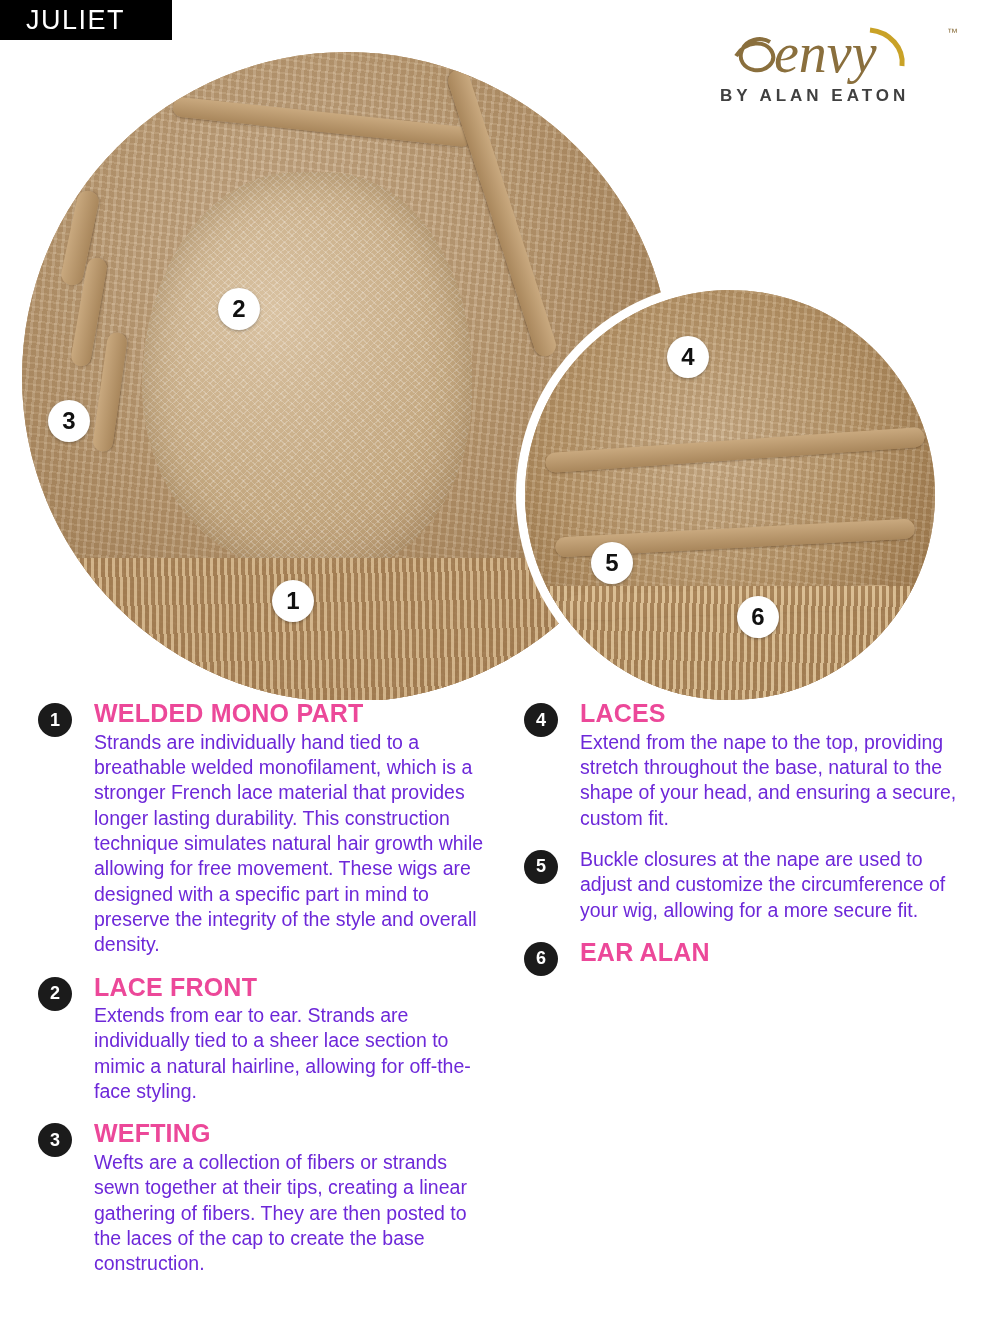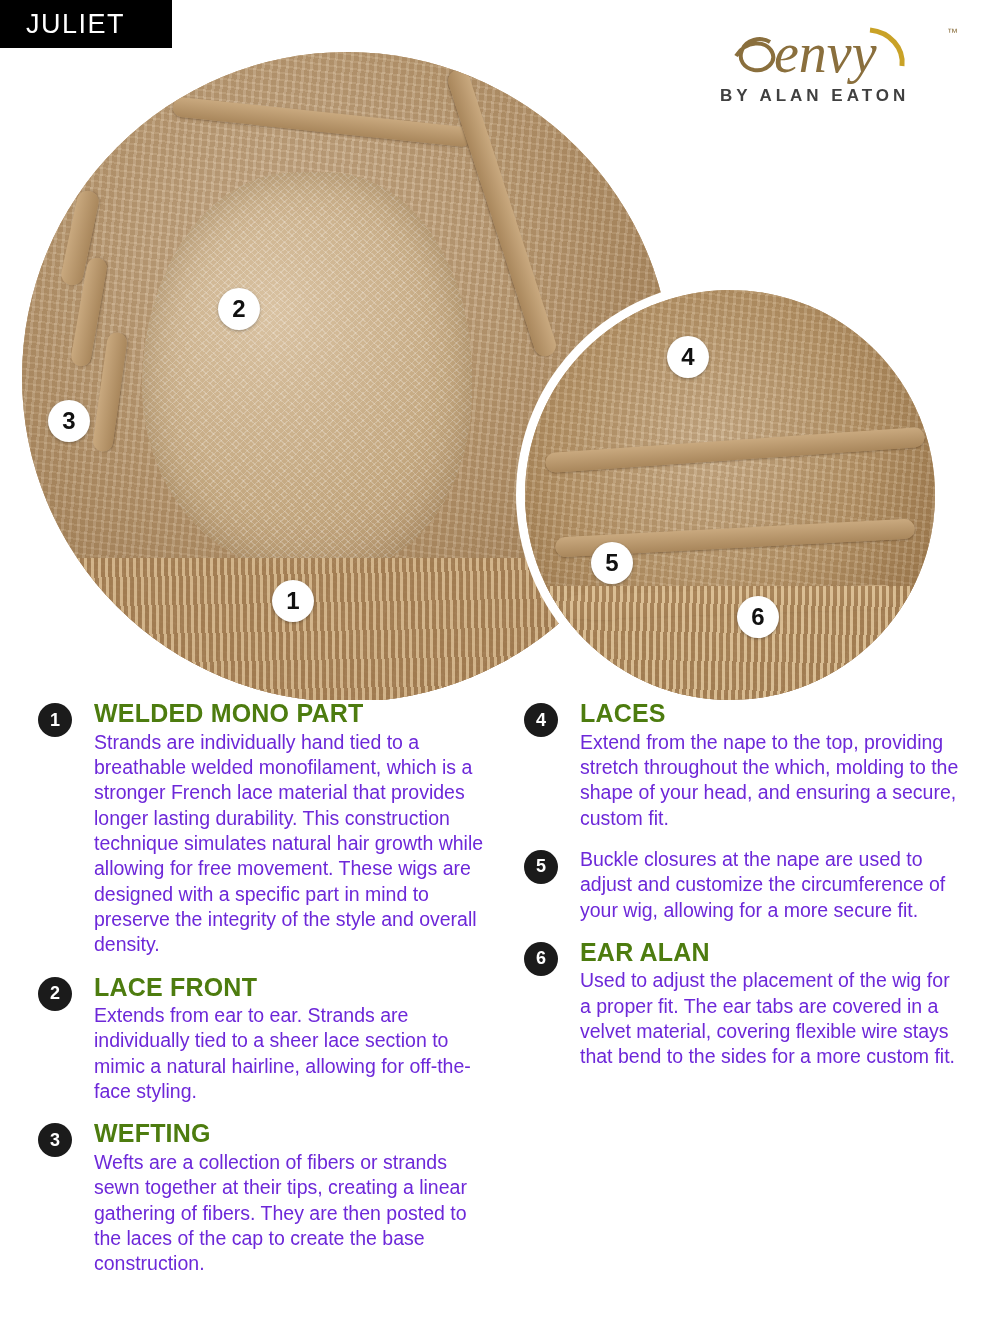--- a/index.html
+++ b/index.html
@@ -14,21 +14,21 @@
     position: relative;
     width: 1000px;
     height: 1333px;
     background: #ffffff;
   }
 
   
   .title-tab {
     position: absolute;
     left: 0; top: 0;
-    width: 172px; height: 48px;
+    width: 172px; height: 40px;
     background: #000000;
     display: flex;
     align-items: center;
     padding-left: 26px;
   }
   .title-tab .title-text {
     color: #ffffff;
     font-size: 27px;
     letter-spacing: 1.5px;
     font-weight: 400;
@@ -183,21 +183,21 @@
     font-size: 18px;
     font-weight: 700;
     display: flex;
     align-items: center;
     justify-content: center;
   }
   .entry h3 {
     margin: 0 0 2px 0;
     font-size: 25px;
     font-weight: 600;
-    color: #4d7c0f;
+    color: #ec4899;
     letter-spacing: .2px;
     line-height: 1.1;
   }
   .entry p {
     margin: 0;
     font-size: 19.5px;
     line-height: 1.30;
     color: #6d28d9;
   }
 </style>
@@ -279,30 +279,29 @@
         <p>Wefts are a collection of fibers or strands sewn together at their tips, creating a linear gathering of fibers. They are then posted to the laces of the cap to create the base construction.</p>
       </div>
 
     </div>
 
     <div class="col col-right">
 
       <div class="entry">
         <span class="num">4</span>
         <h3>LACES</h3>
-        <p>Extend from the nape to the top, providing stretch throughout the which, molding to the shape of your head, and ensuring a secure, custom fit.</p>
+        <p>Extend from the nape to the top, providing stretch throughout the base, natural to the shape of your head, and ensuring a secure, custom fit.</p>
       </div>
 
       <div class="entry">
         <span class="num">5</span>
         <p>Buckle closures at the nape are used to adjust and customize the circumference of your wig, allowing for a more secure fit.</p>
       </div>
 
       <div class="entry">
         <span class="num">6</span>
         <h3>EAR ALAN</h3>
-        <p>Used to adjust the placement of the wig for a proper fit. The ear tabs are covered in a velvet material, covering flexible wire stays that bend to the sides for a more custom fit.</p>
       </div>
 
     </div>
   </div>
 
 </div>
 
 </body></html>

